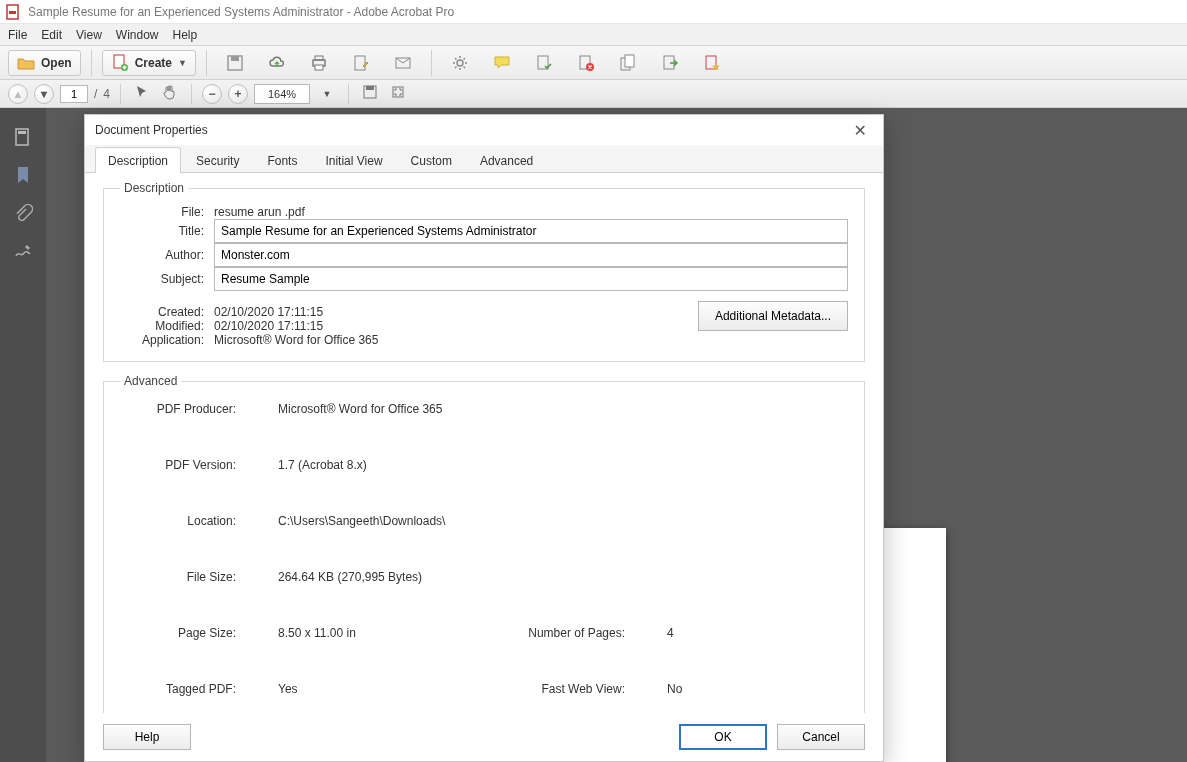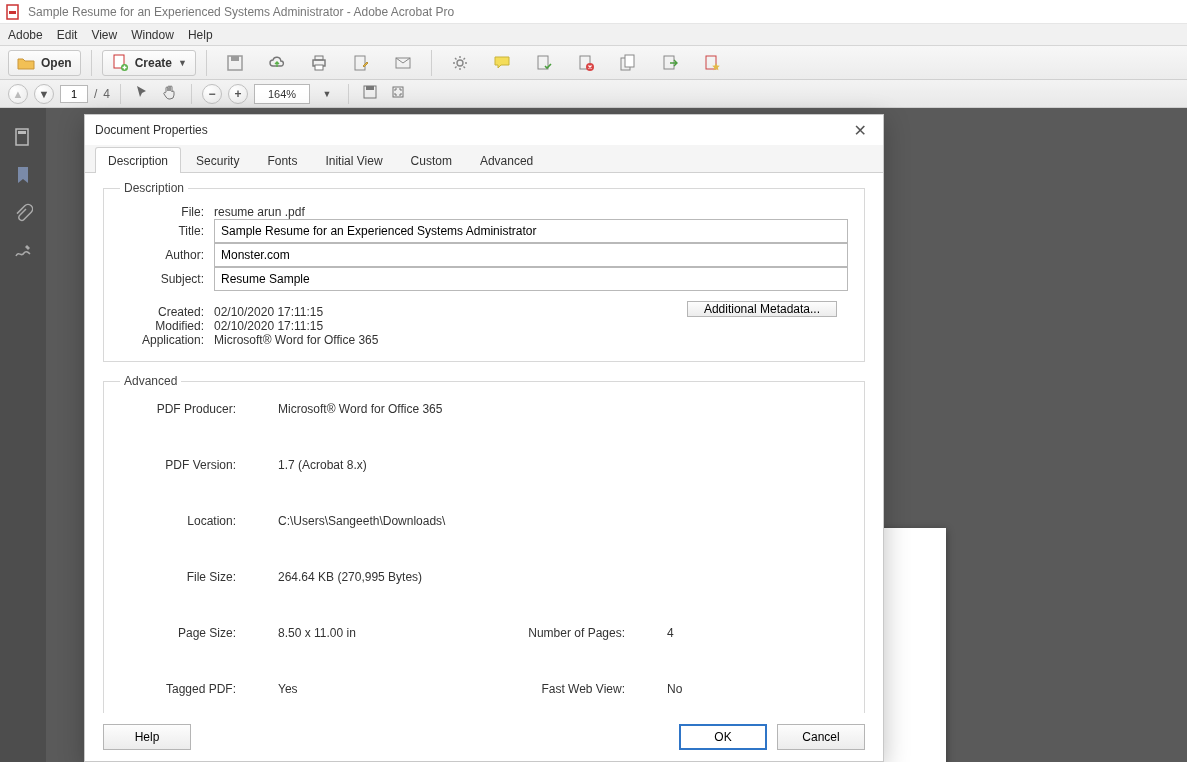--- a/index.html
+++ b/index.html
@@ -158,22 +158,22 @@
   .field-row .static-val { color:#333; }
   .field-row input[type=text] {
     flex:1; height:24px; padding:8px 6px;
     border:1px solid #b9b9b9; font-size:12px;
   }
   .field-row textarea {
     flex:1; height:64px; padding:4px 6px;
     border:1px solid #b9b9b9; font-size:12px; resize:none;
   }
   .meta-btn {
-    position:absolute; right:11px; top:-4px;
-    height:16px; padding:0 16px;
+    position:absolute; right:0; top:-4px;
+    height:30px; padding:0 16px;
     border:1px solid #b5b5b5; background:linear-gradient(#fdfdfd,#ececec);
     font-size:12px;
   }
   .adv-grid { display:grid; grid-template-columns: 110px 1fr 130px 1fr; row-gap:10px; column-gap:8px; padding:4px 6px 10px 6px;gap:42px; }
   .adv-grid .lbl { text-align:right; color:#333; }
   .dialog-footer {
     height: 48px;
     display:flex; align-items:center;
     padding: 0 18px;
     gap: 10px;
@@ -193,21 +193,21 @@
   <span class="app-icon">
     <svg viewBox="0 0 16 16" width="16" height="16">
         <rect x="1" y="1" width="11" height="14" fill="#fff" stroke="#c33" stroke-width="1.5"></rect>
         <rect x="3" y="7" width="7" height="3" fill="#c33"></rect>
       </svg>
   </span>
   <span class="title-text">Sample Resume for an Experienced Systems Administrator - Adobe Acrobat Pro</span>
 </div>
 
 <div class="menubar">
-  <span class="menu-item">Adobe</span>
+  <span class="menu-item">File</span>
   <span class="menu-item">Edit</span>
   <span class="menu-item">View</span>
   <span class="menu-item">Window</span>
   <span class="menu-item">Help</span>
 </div>
 
 <div class="toolbar1">
   <div class="tool-btn bordered">
     <span class="icon-slot">
       <svg viewBox="0 0 18 18" width="18" height="18">

